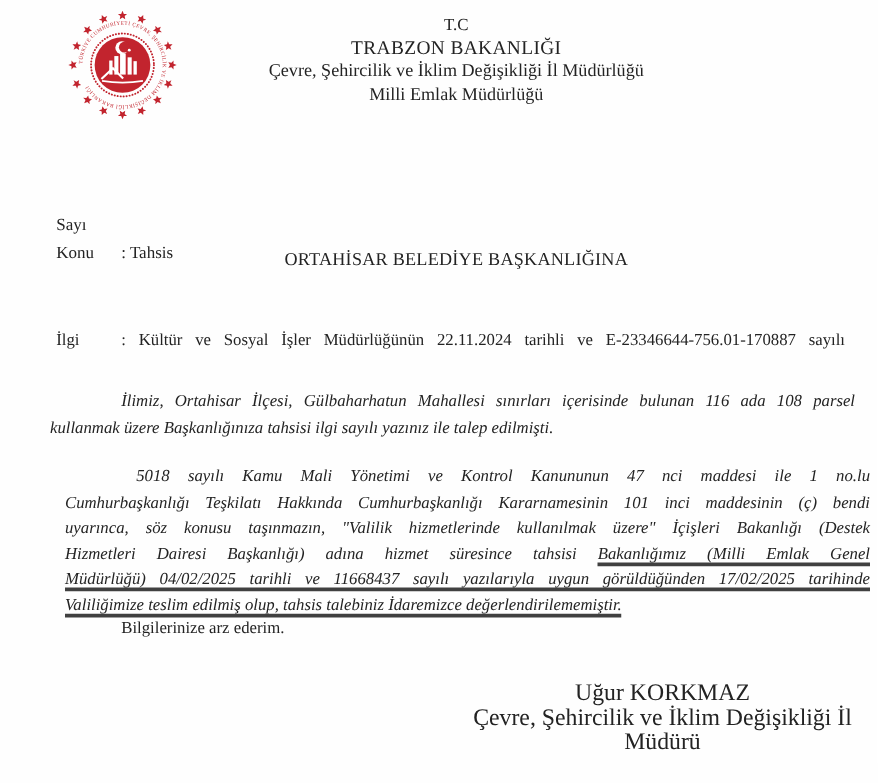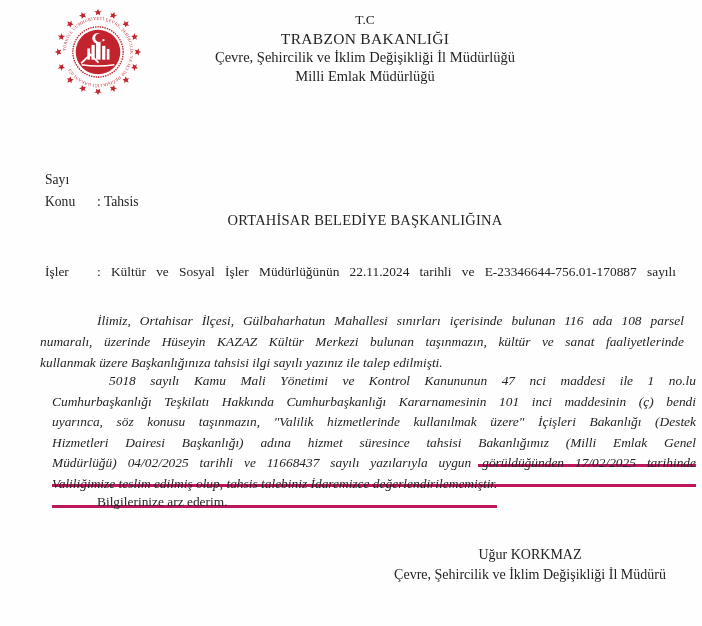--- a/index.html
+++ b/index.html
@@ -12,39 +12,39 @@
   .logo{position:absolute;left:52px;top:6px;width:92px;height:92px;}
   .letterhead{position:absolute;left:35px;top:11px;width:660px;text-align:center;line-height:18.5px;}
   .lh-tc{font-size:13.5px;}
   .lh-valilik{font-size:15.5px;letter-spacing:.3px;}
   .lh-mud{font-size:14.5px;}
   
   .meta{position:absolute;left:45px;top:153px;font-size:13.6px;line-height:22px;margin-top:16px;}
   .meta-row{display:flex;}
   .meta-lbl{display:inline-block;width:52px;}
   
-  .recipient{position:absolute;left:35px;top:212px;width:660px;text-align:center;
+  .recipient{position:absolute;left:35px;top:200px;width:660px;text-align:center;
     font-size:14.5px;letter-spacing:.2px;}
   
   .ilgi{position:absolute;left:45px;top:261px;width:631px;display:flex;
     font-size:13.4px;line-height:22px;}
   .ilgi-lbl{width:52px;flex:none;}
   .ilgi-text{flex:1;}
   .ilgi-cont{padding-left:9px;}
   
   .para{position:absolute;left:40px;width:644px;font-size:13.4px;line-height:21px;font-style:italic;}
   .p1{top:310px;}
   .p2{top:371px;line-height:20.5px;margin-left:12px;}
   .jline{text-align:justify;text-align-last:justify;white-space:normal;}
   .indent{text-indent:57px;}
-  .redline{border-bottom:3px solid #be185d;padding-bottom:14px;}
+  .redline{border-bottom:3px solid #404040;padding-bottom:0;}
   .closing{position:absolute;left:97px;top:494px;font-size:13.4px;}
   
   .signature{position:absolute;left:359px;top:545px;width:342px;text-align:center;
-    font-size:14px;line-height:19.5px;}
+    font-size:19px;line-height:19.5px;}
 </style>
 </head>
 <body>
 
 <div class="page">
 
   <svg class="logo" viewBox="0 0 90 90" aria-hidden="true">
     <defs>
       <path id="st" transform="translate(45,6.2)" d="M0,-3.6 L1.06,-1.12 3.6,-1.12 1.71,0.45 2.12,2.92 0,1.62 -2.12,2.92 -1.71,0.45 -3.6,-1.12 -1.06,-1.12 Z"></path>
       <path id="ringpath" d="M 13.5,45 A 31.5,31.5 0 1 1 76.5,45 A 31.5,31.5 0 1 1 13.5,45"></path>
@@ -99,29 +99,28 @@
     </div>
     <div class="meta-row">
       <span class="meta-lbl">Konu</span>
       <span>: Tahsis</span>
     </div>
   </div>
 
   <div class="recipient">ORTAHİSAR BELEDİYE BAŞKANLIĞINA</div>
 
   <div class="ilgi">
-    <span class="ilgi-lbl">İşler</span>
+    <span class="ilgi-lbl">İlgi</span>
     <div class="ilgi-text">
       <div class="jline">: Kültür ve Sosyal İşler Müdürlüğünün 22.11.2024 tarihli ve E-23346644-756.01-170887 sayılı</div>
     </div>
   </div>
 
   <div class="para p1">
     <div class="jline indent">İlimiz, Ortahisar İlçesi, Gülbaharhatun Mahallesi sınırları içerisinde bulunan 116 ada 108 parsel</div>
-    <div class="jline">numaralı, üzerinde Hüseyin KAZAZ Kültür Merkezi bulunan taşınmazın, kültür ve sanat faaliyetlerinde</div>
     <div>kullanmak üzere Başkanlığınıza tahsisi ilgi sayılı yazınız ile talep edilmişti.</div>
   </div>
 
   <div class="para p2">
     <div class="jline indent">5018 sayılı Kamu Mali Yönetimi ve Kontrol Kanununun 47 nci maddesi ile 1 no.lu</div>
     <div class="jline">Cumhurbaşkanlığı Teşkilatı Hakkında Cumhurbaşkanlığı Kararnamesinin 101 inci maddesinin (ç) bendi</div>
     <div class="jline">uyarınca, söz konusu taşınmazın, "Valilik hizmetlerinde kullanılmak üzere" İçişleri Bakanlığı (Destek</div>
     <div class="jline">
       <span>Hizmetleri Dairesi Başkanlığı) adına hizmet süresince tahsisi </span><span class="redline">Bakanlığımız (Milli Emlak Genel</span>
     </div>

